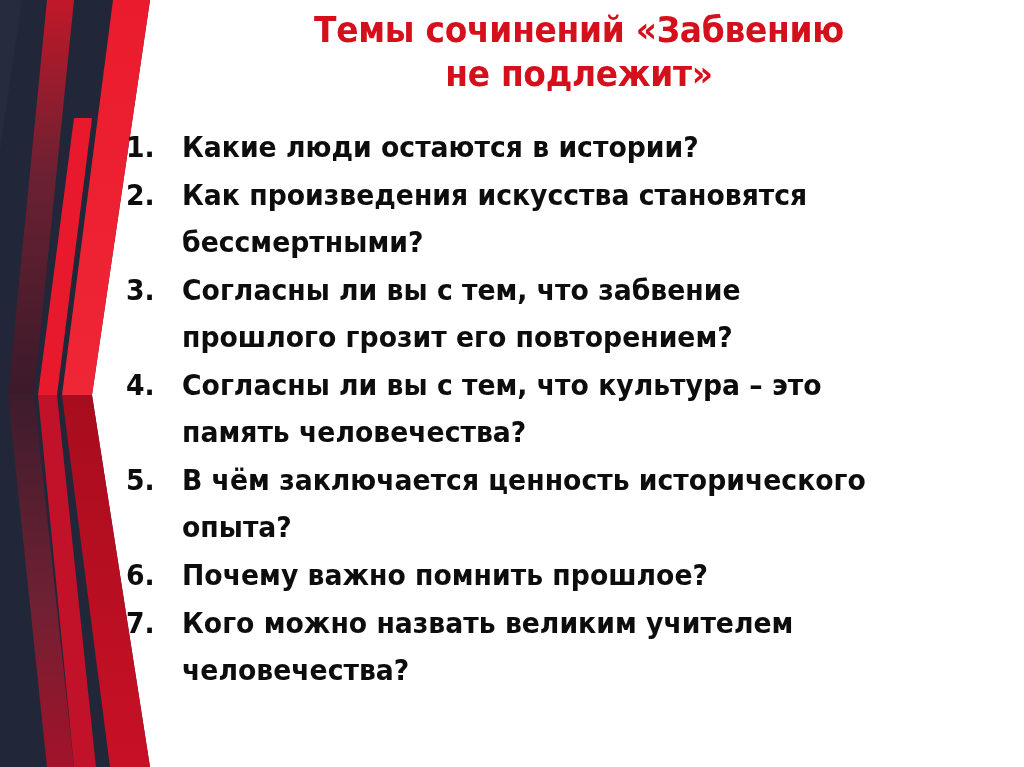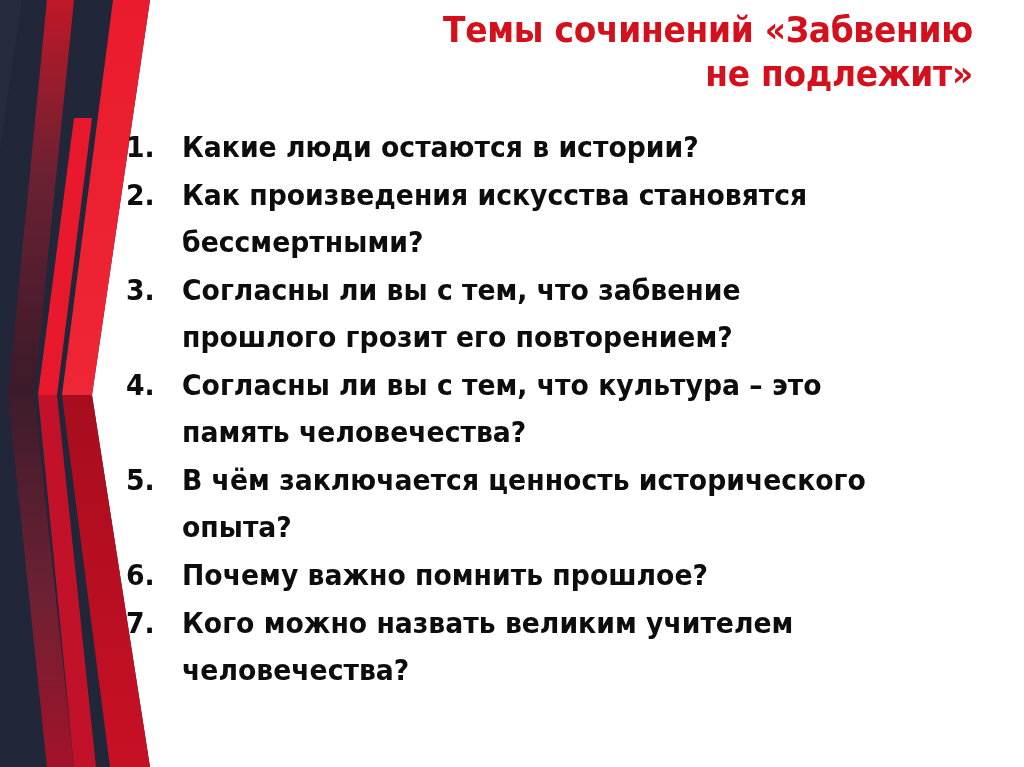--- a/index.html
+++ b/index.html
@@ -26,21 +26,21 @@
     width: 160px;
     height: 767px;
   }
 
   
   #title-block {
     position: absolute;
     left: 160px;
     top: 8px;
     width: 838px;
-    text-align: right;
+    text-align: center;
   }
 
   .title-line {
     display: block;
     color: #d3101c;
     font-family: "DejaVu Sans", "Liberation Sans", sans-serif;
     font-weight: bold;
     font-size: 35px;
     line-height: 44px;
     letter-spacing: -0.3px;

